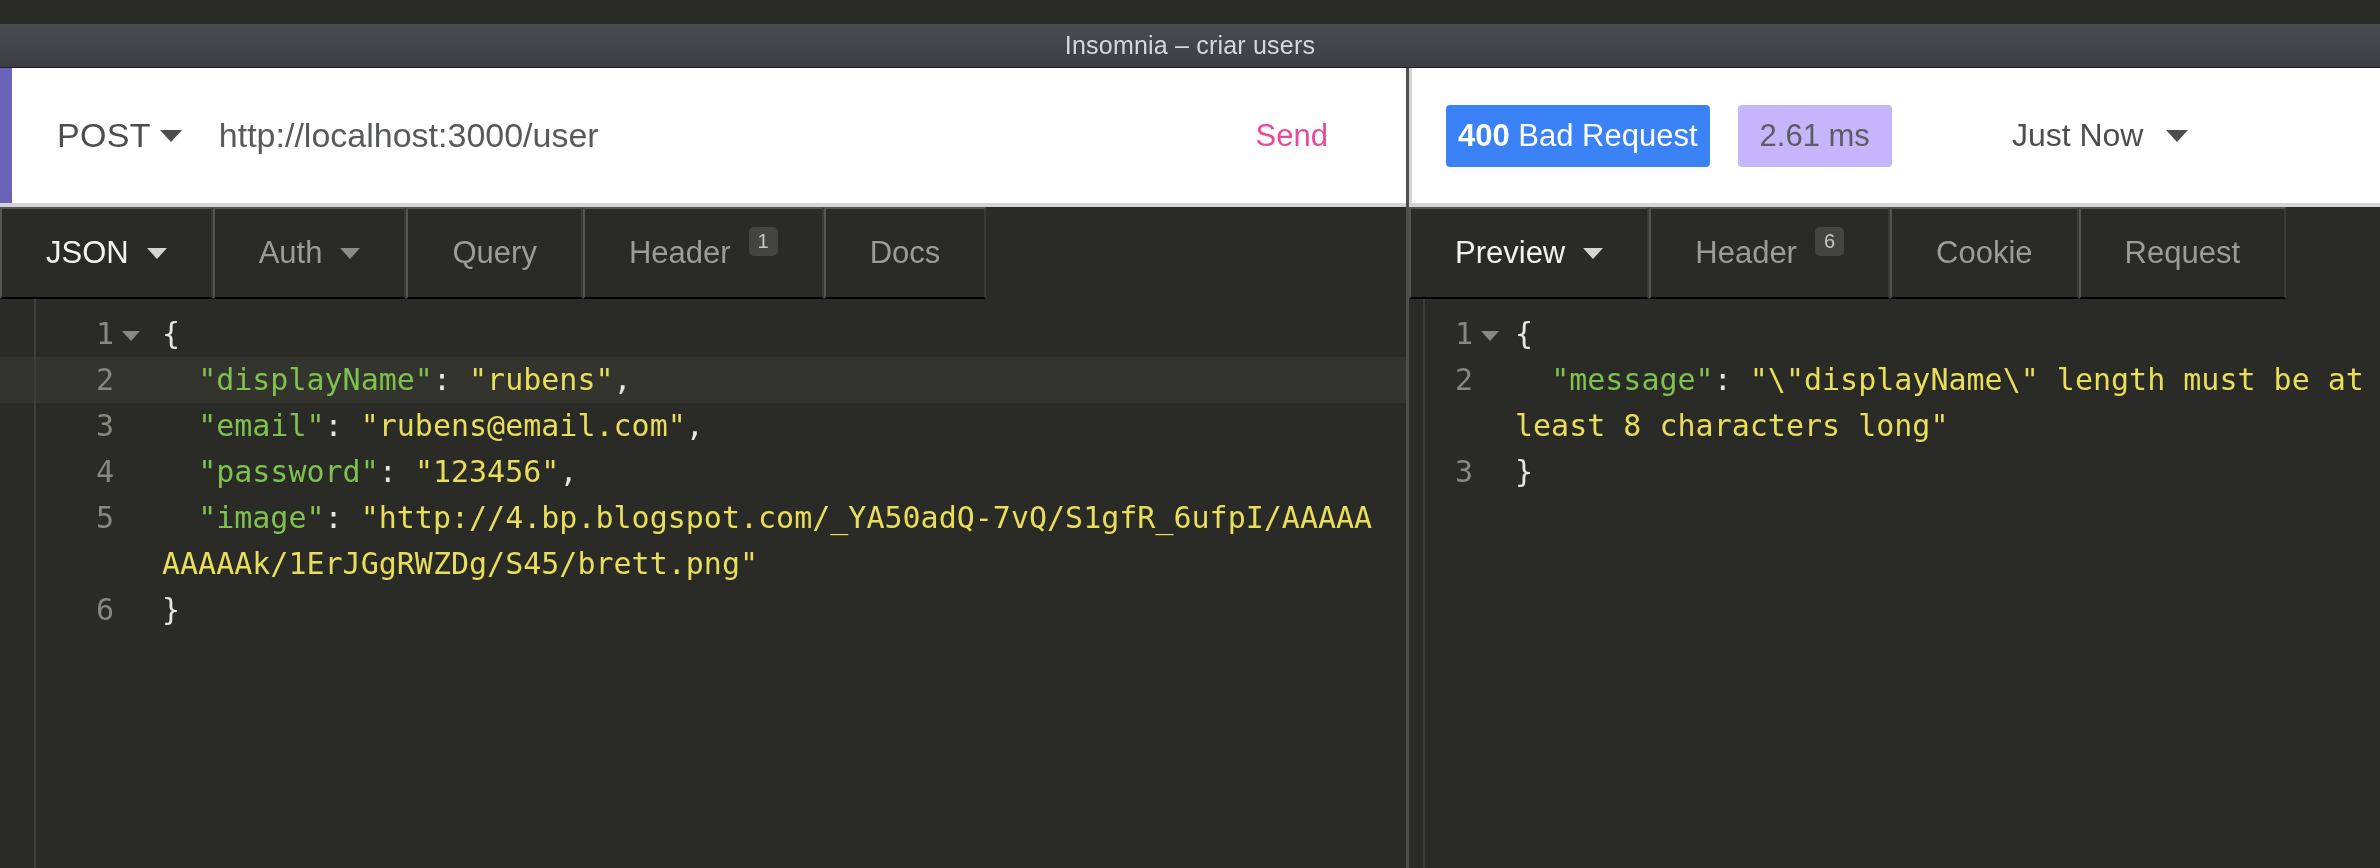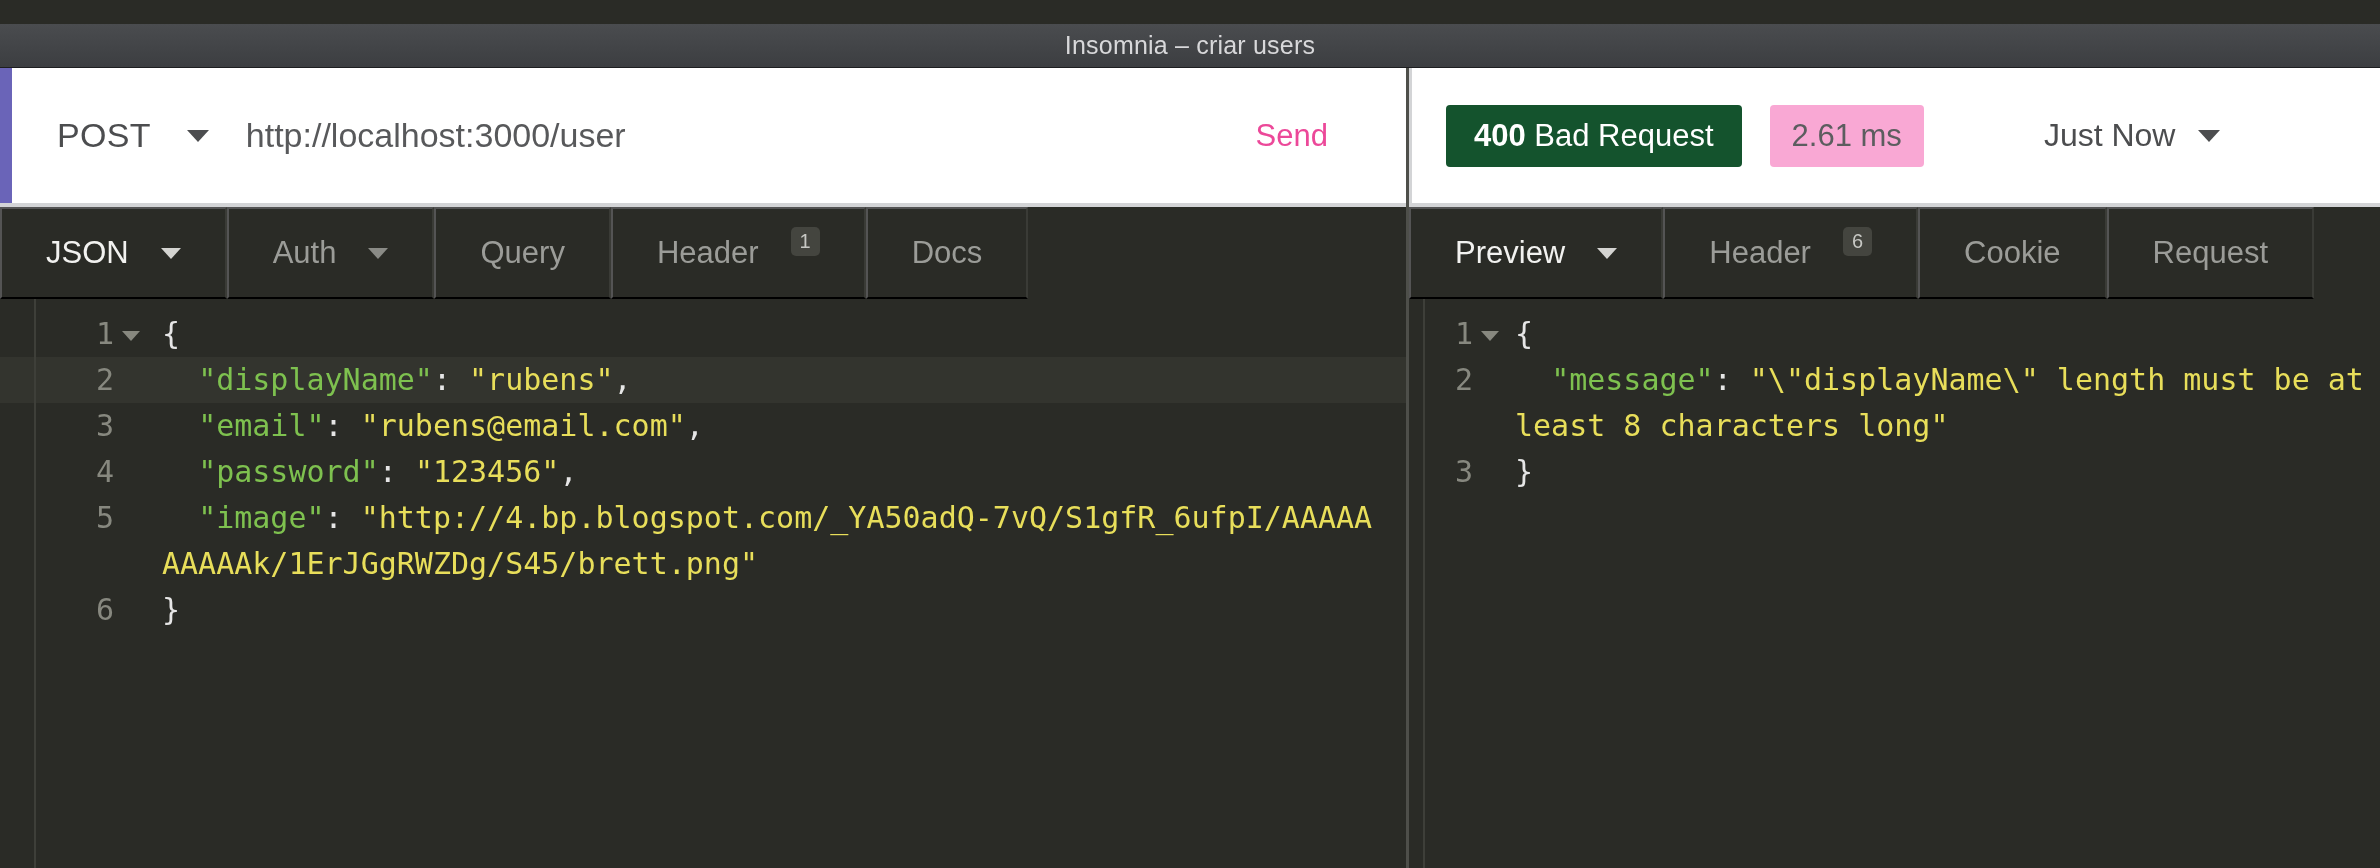--- a/index.html
+++ b/index.html
@@ -77,21 +77,21 @@
   .accent-stripe {
     position: absolute;
     left: 0; top: 0;
     width: 12px;
     height: 100%;
     background: #6a64b8;
   }
   .method-select {
     display: flex;
     align-items: center;
-    gap: 36px;
+    gap: 9px;
     margin-left: 57px;
     cursor: pointer;
     justify-content: space-between;
   }
   .method-label {
     color: #4c4d4f;
     font-size: 34px;
     letter-spacing: .3px;
   }
   .caret {
@@ -124,32 +124,32 @@
     flex: 0 0 139px;
     background: #ffffff;
     border-bottom: 4px solid #d3d4d6;
     border-left: 3px solid #d3d4d6;
     display: flex;
     align-items: center;
     padding-left: 34px;
     gap: 28px;
   }
   .status-badge {
-    background: #14532d;
+    background: #3b82f6;
     color: #ffffff;
     font-size: 31px;
     font-weight: bold;
-    padding: 13px 28px;
+    padding: 13px 12px;
     border-radius: 4px;
     white-space: nowrap;
     cursor: pointer;
   }
   .status-badge .status-rest { font-weight: normal; }
   .time-badge {
-    background: #f9a8d4;
+    background: #c4b5fd;
     color: #5c5d5f;
     font-size: 31px;
     padding: 13px 22px;
     border-radius: 4px;
     white-space: nowrap;
   }
   .history-select {
     display: flex;
     align-items: center;
     gap: 23px;
@@ -169,21 +169,21 @@
     background: #2a2b26;
     display: flex;
     align-items: stretch;
     overflow: hidden;
     position: relative;
   }
   .tab {
     display: flex;
     align-items: center;
     justify-content: center;
-    gap: 32px;
+    gap: 18px;
     padding: 0 44px;
     color: #9b9c98;
     font-size: 31px;
     white-space: nowrap;
     cursor: pointer;
     border-right: 2px solid #3a3b36;
     background: none;
     font-family: inherit;
   }
   .tab.active { color: #f2f2f0; }

